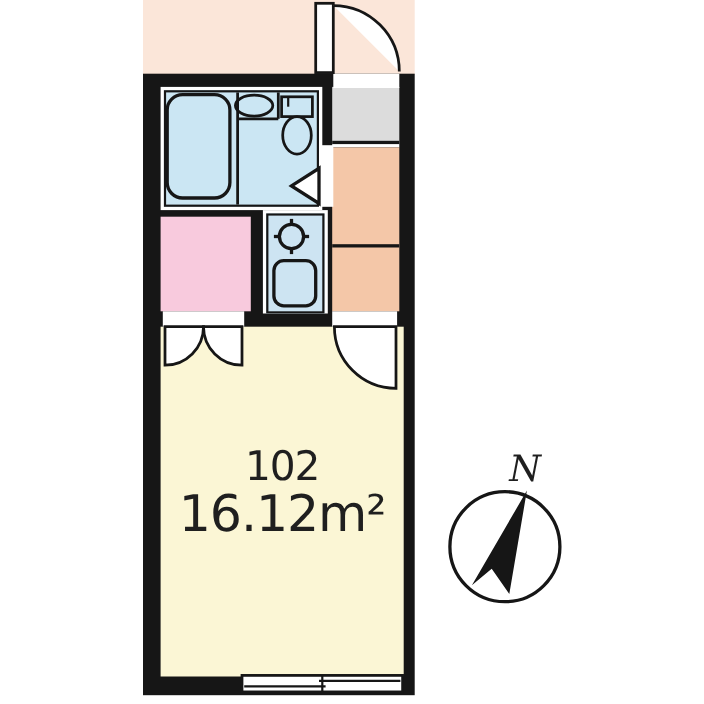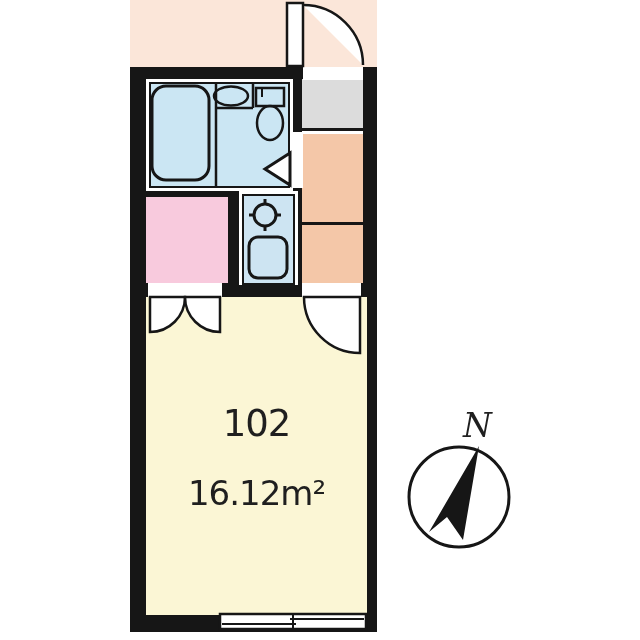--- a/index.html
+++ b/index.html
@@ -21,21 +21,21 @@
   #hall-step{left:0;top:88px;width:61px;height:3px;background:var(--wall);}
   #main-room{left:146px;top:297px;width:221px;height:318px;background:var(--main-room);}
   #entry-opening{left:303px;top:67px;width:60px;height:13px;background:#fff;}
   #bathdoor-opening{left:291px;top:132px;width:12px;height:56px;background:#fff;}
   #closet-opening{left:148px;top:283px;width:74px;height:14px;background:#fff;}
   #roomdoor-opening{left:302px;top:283px;width:59px;height:14px;background:#fff;}
   #svg-overlay{left:0;top:0;width:640px;height:640px;pointer-events:none;}
   #unit-label{left:146px;top:404px;width:221px;text-align:center;color:var(--text);
               line-height:1.06;letter-spacing:-1px;}
   #unit-number{font-size:37px;}
-  #unit-area{font-size:34px;margin-top:32px;}
+  #unit-area{font-size:46px;}
   #north-label{left:463px;top:406px;font-family:"DejaVu Serif","Liberation Serif",serif;
                font-style:italic;font-size:33px;color:var(--text);}
 </style>
 </head>
 <body>
 
 <div id="stage">
 
   <div id="exterior" class="abs"></div>
 

